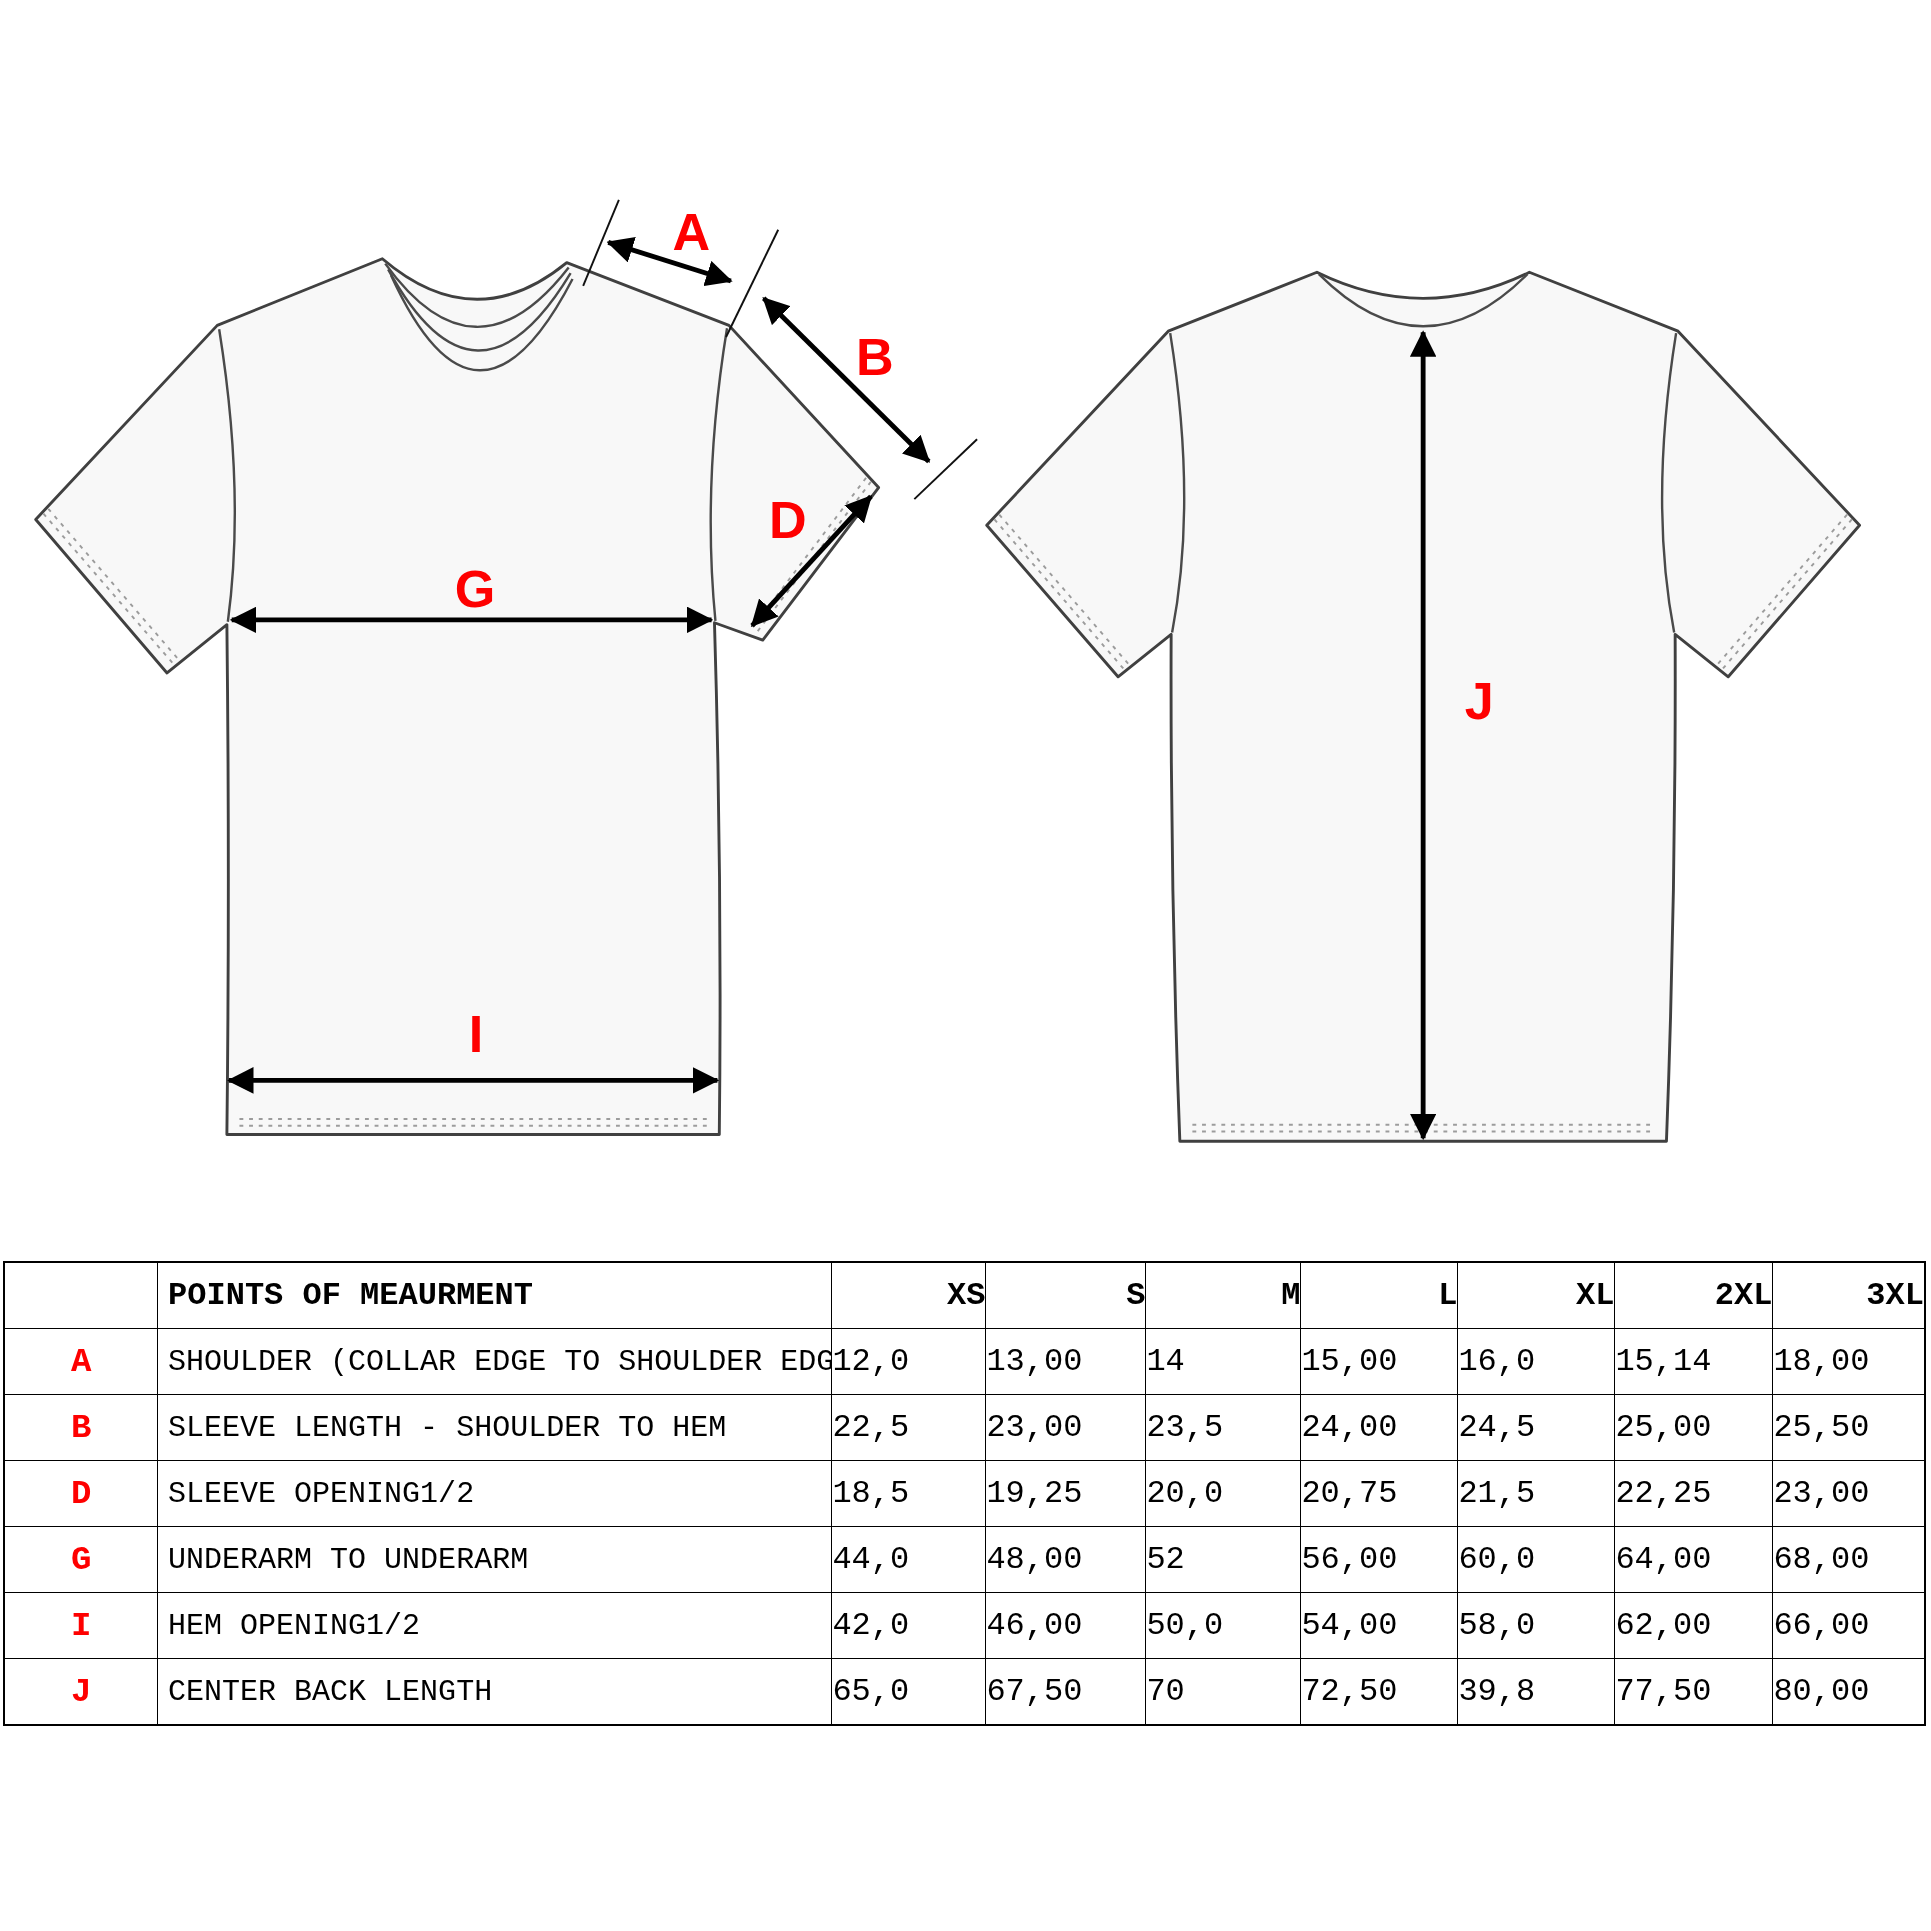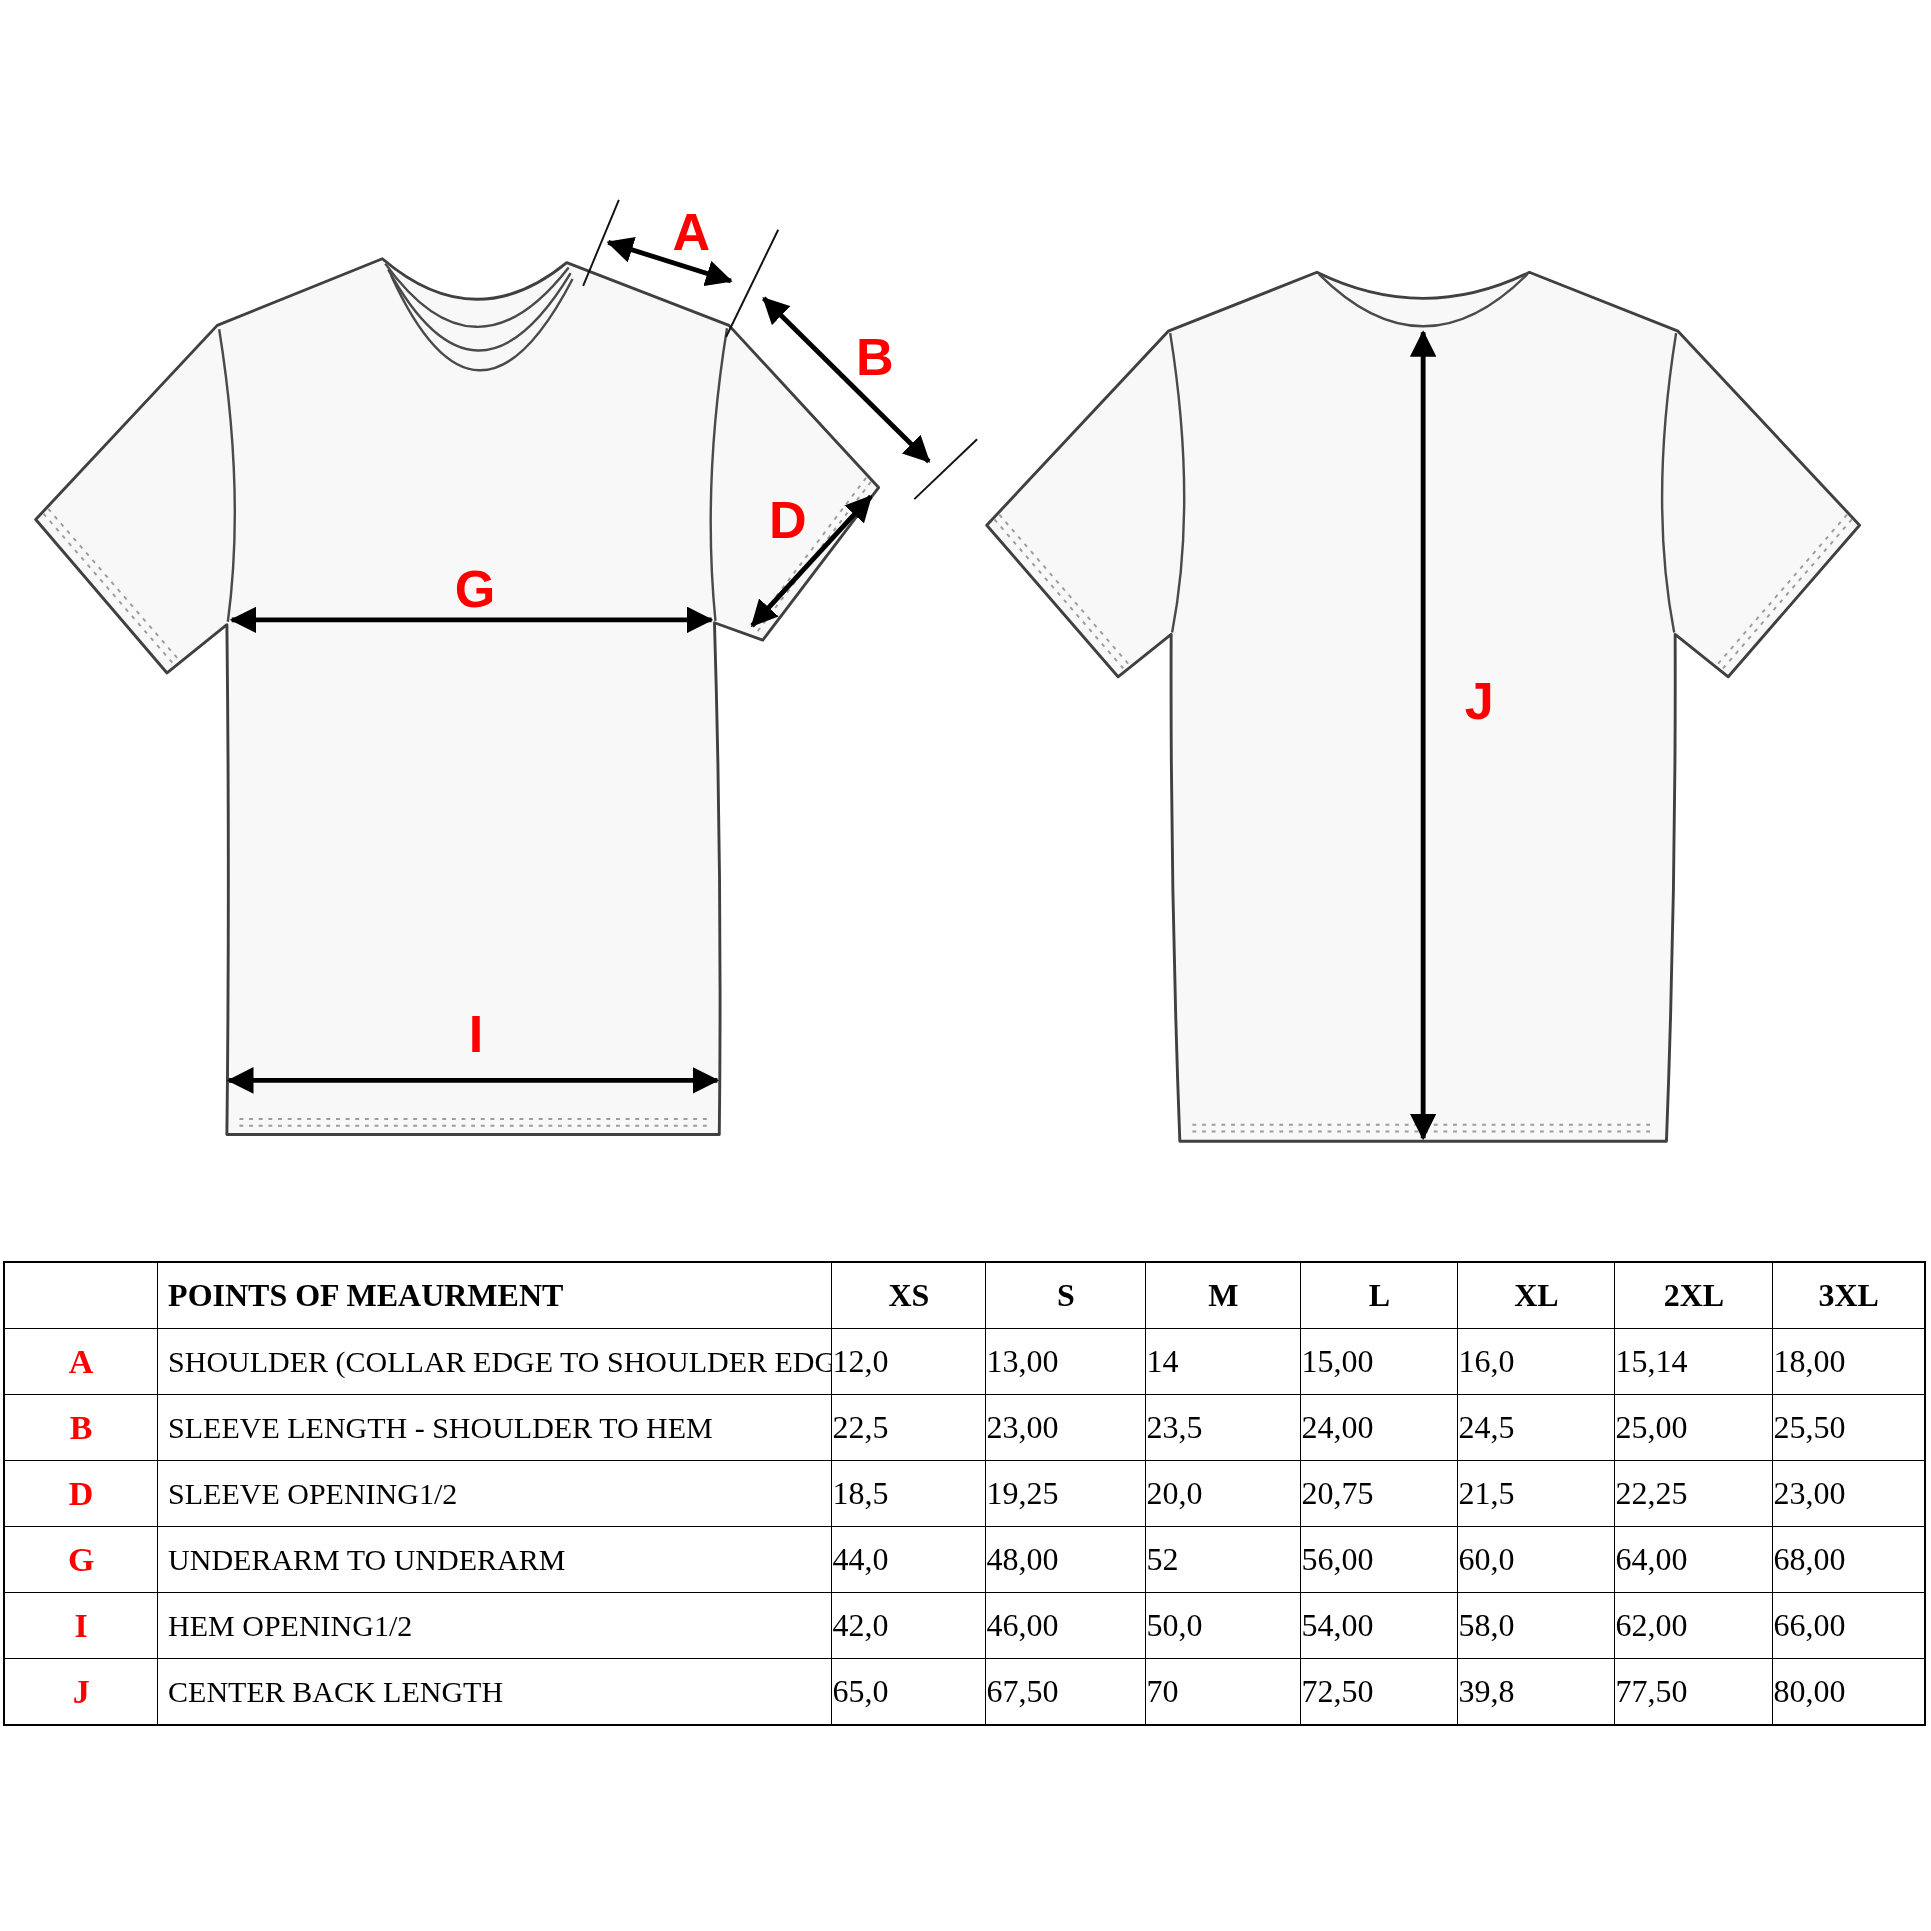--- a/index.html
+++ b/index.html
@@ -13,28 +13,28 @@
   .seam{fill:none;stroke:#4A4A4A;stroke-width:2.5;}
   .stitch{fill:none;stroke:#9C9C9C;stroke-width:2;stroke-dasharray:4 6;}
   .ext{stroke:#111;stroke-width:2;}
   .dim{stroke:#000;stroke-width:5;}
   .dimlabel{fill:#FE0000;font-size:54px;font-weight:600;text-anchor:middle;
     font-family:"Liberation Sans",sans-serif;}
 
   .size-table{position:absolute;left:2.9px;top:1261px;}
   .size-table table{
     border-collapse:collapse;table-layout:fixed;width:1922px;
-    border:2.9px solid #000;font-family:Liberation Serif, serif;color:#000;
+    border:2.9px solid #000;font-family:Liberation Mono, monospace;color:#000;
   }
   .size-table th,.size-table td{
     border:1.9px solid #000;height:65px;vertical-align:middle;
     overflow:hidden;white-space:nowrap;padding:0;background:#fff;
   }
   th.poml{ text-align:left;padding-left:9.7px;font-size:32px;font-weight:bold;}
-  th.size{ text-align:center;font-size:32px;font-weight:bold;}
+  th.size{ text-align:right;font-size:32px;font-weight:bold;}
   td.letter{text-align:center;font-size:34px;font-weight:bold;color:#FE0000;}
   td.name{ text-align:left;padding-left:9.7px;font-size:30px;font-weight:normal;}
   td.val{ text-align:left;font-size:32px;font-weight:normal;}
 </style>
 </head>
 <body>
 
 <div class="canvas">
 
   <svg class="diagram-svg" width="1931" height="1931" viewBox="0 0 2000 2000">

